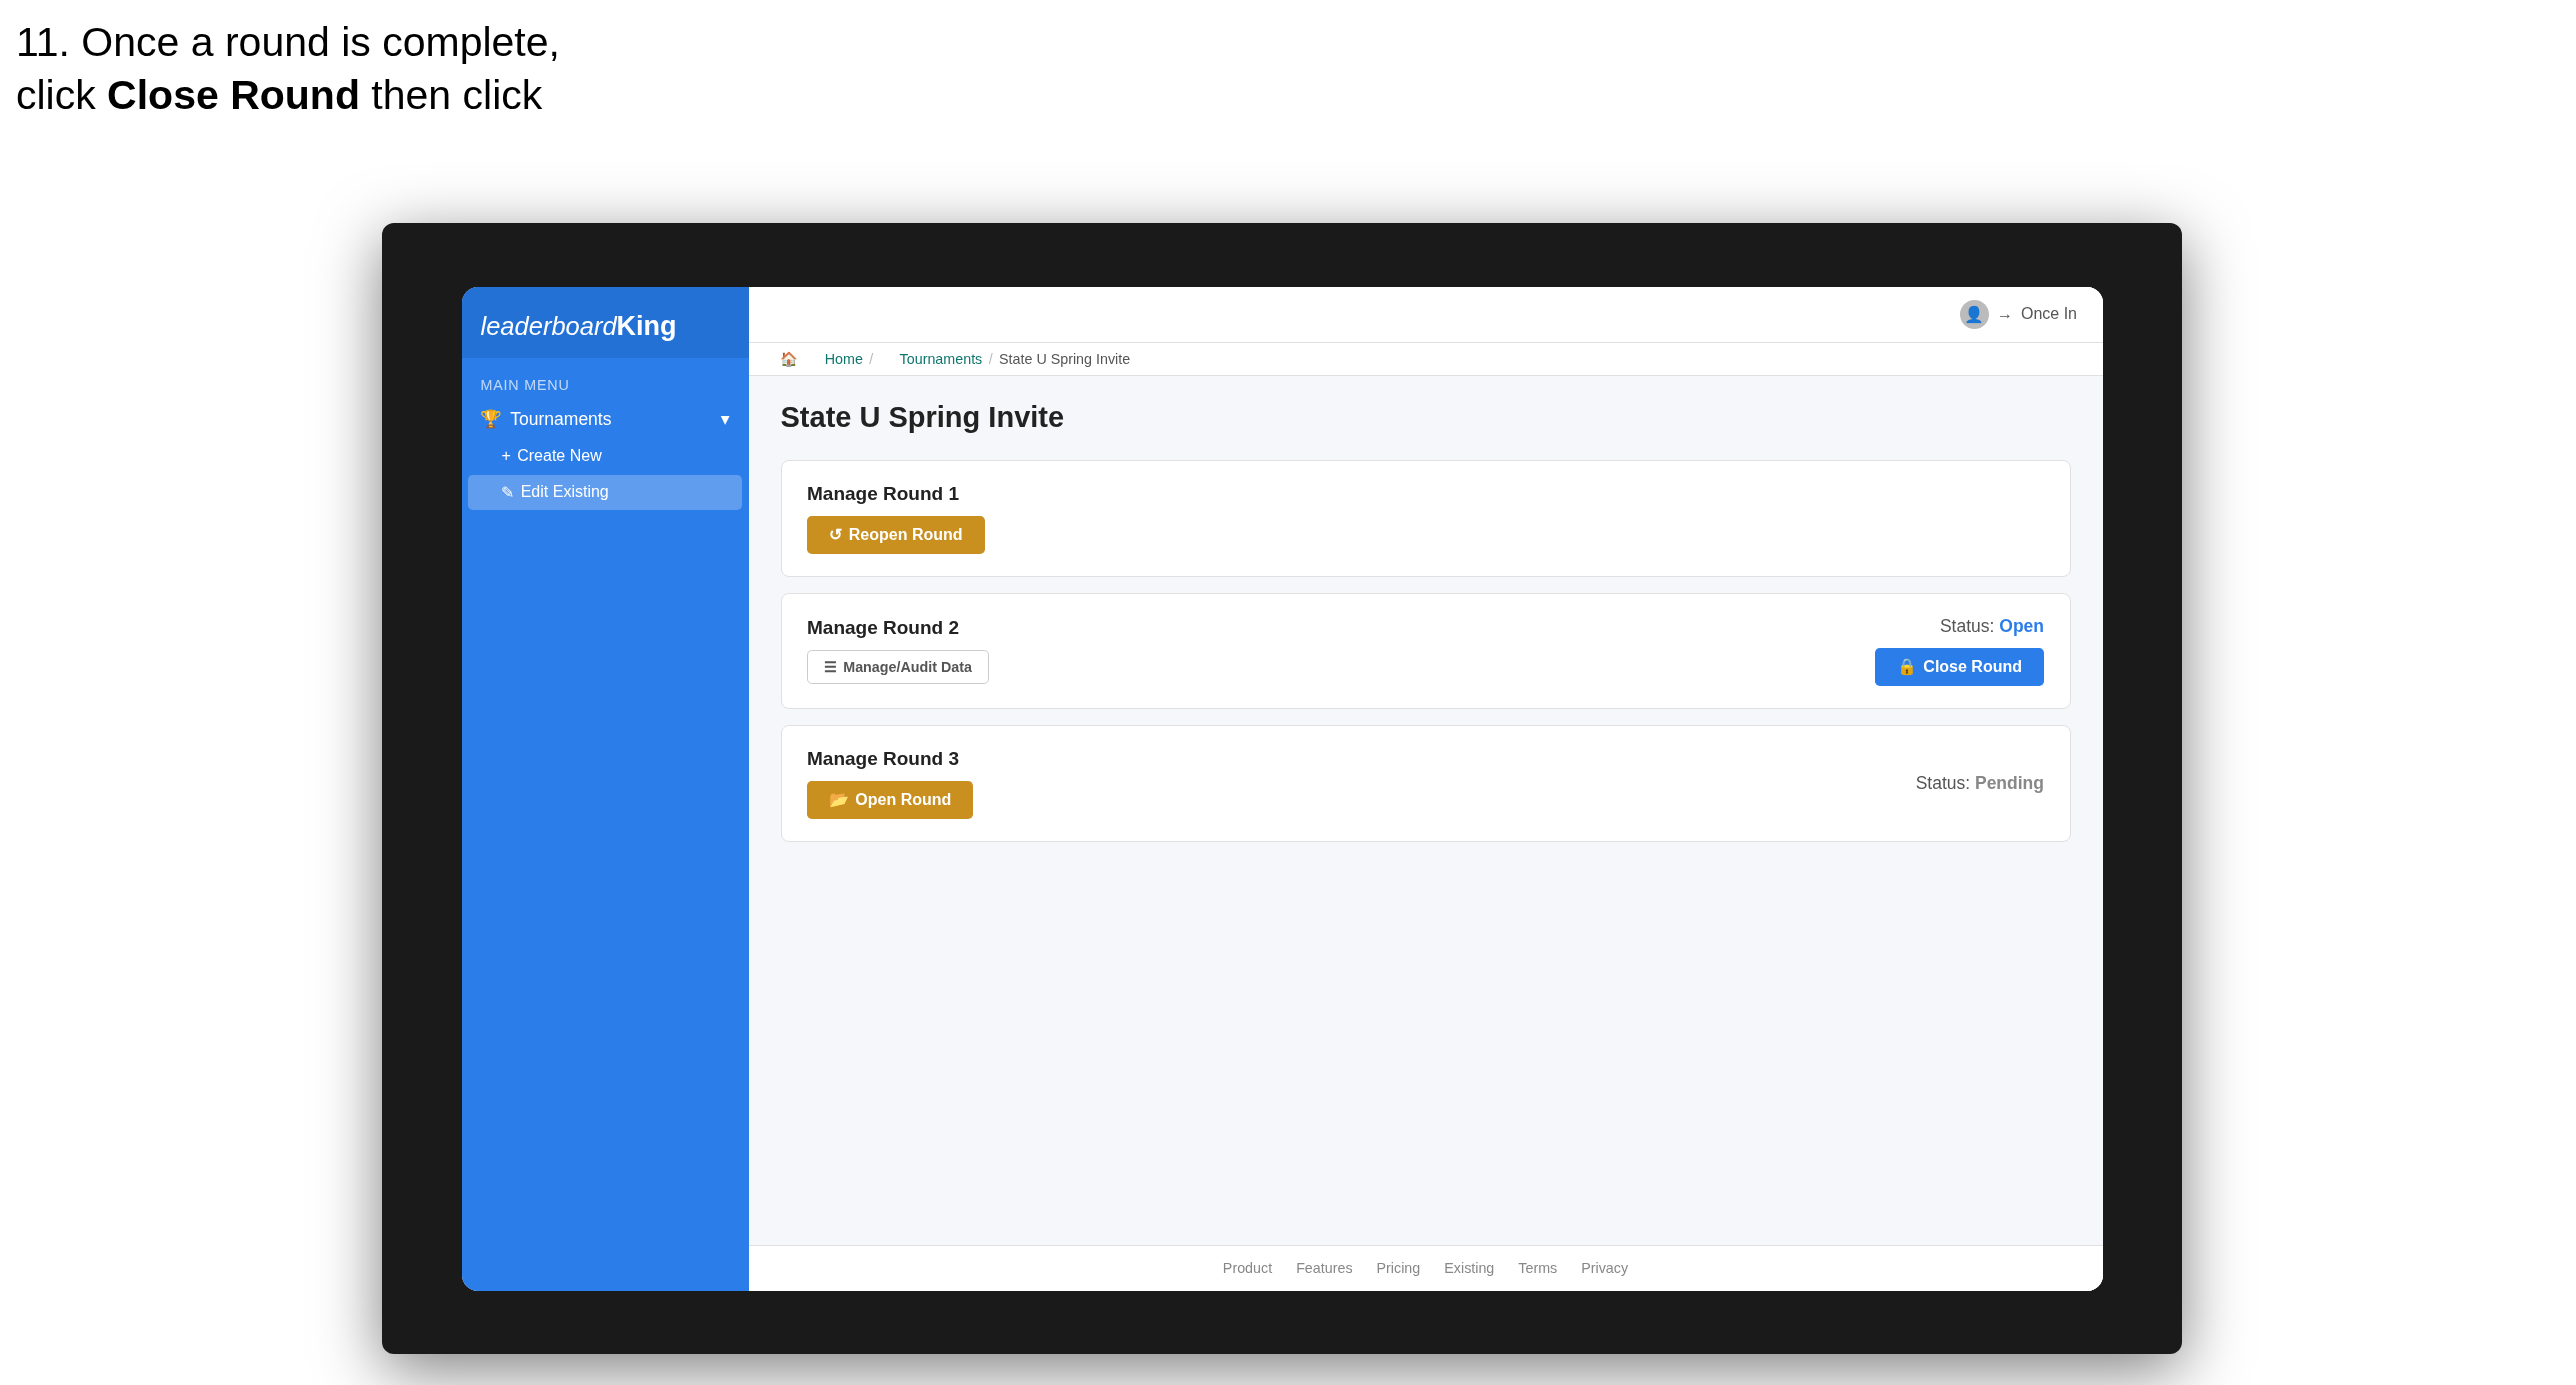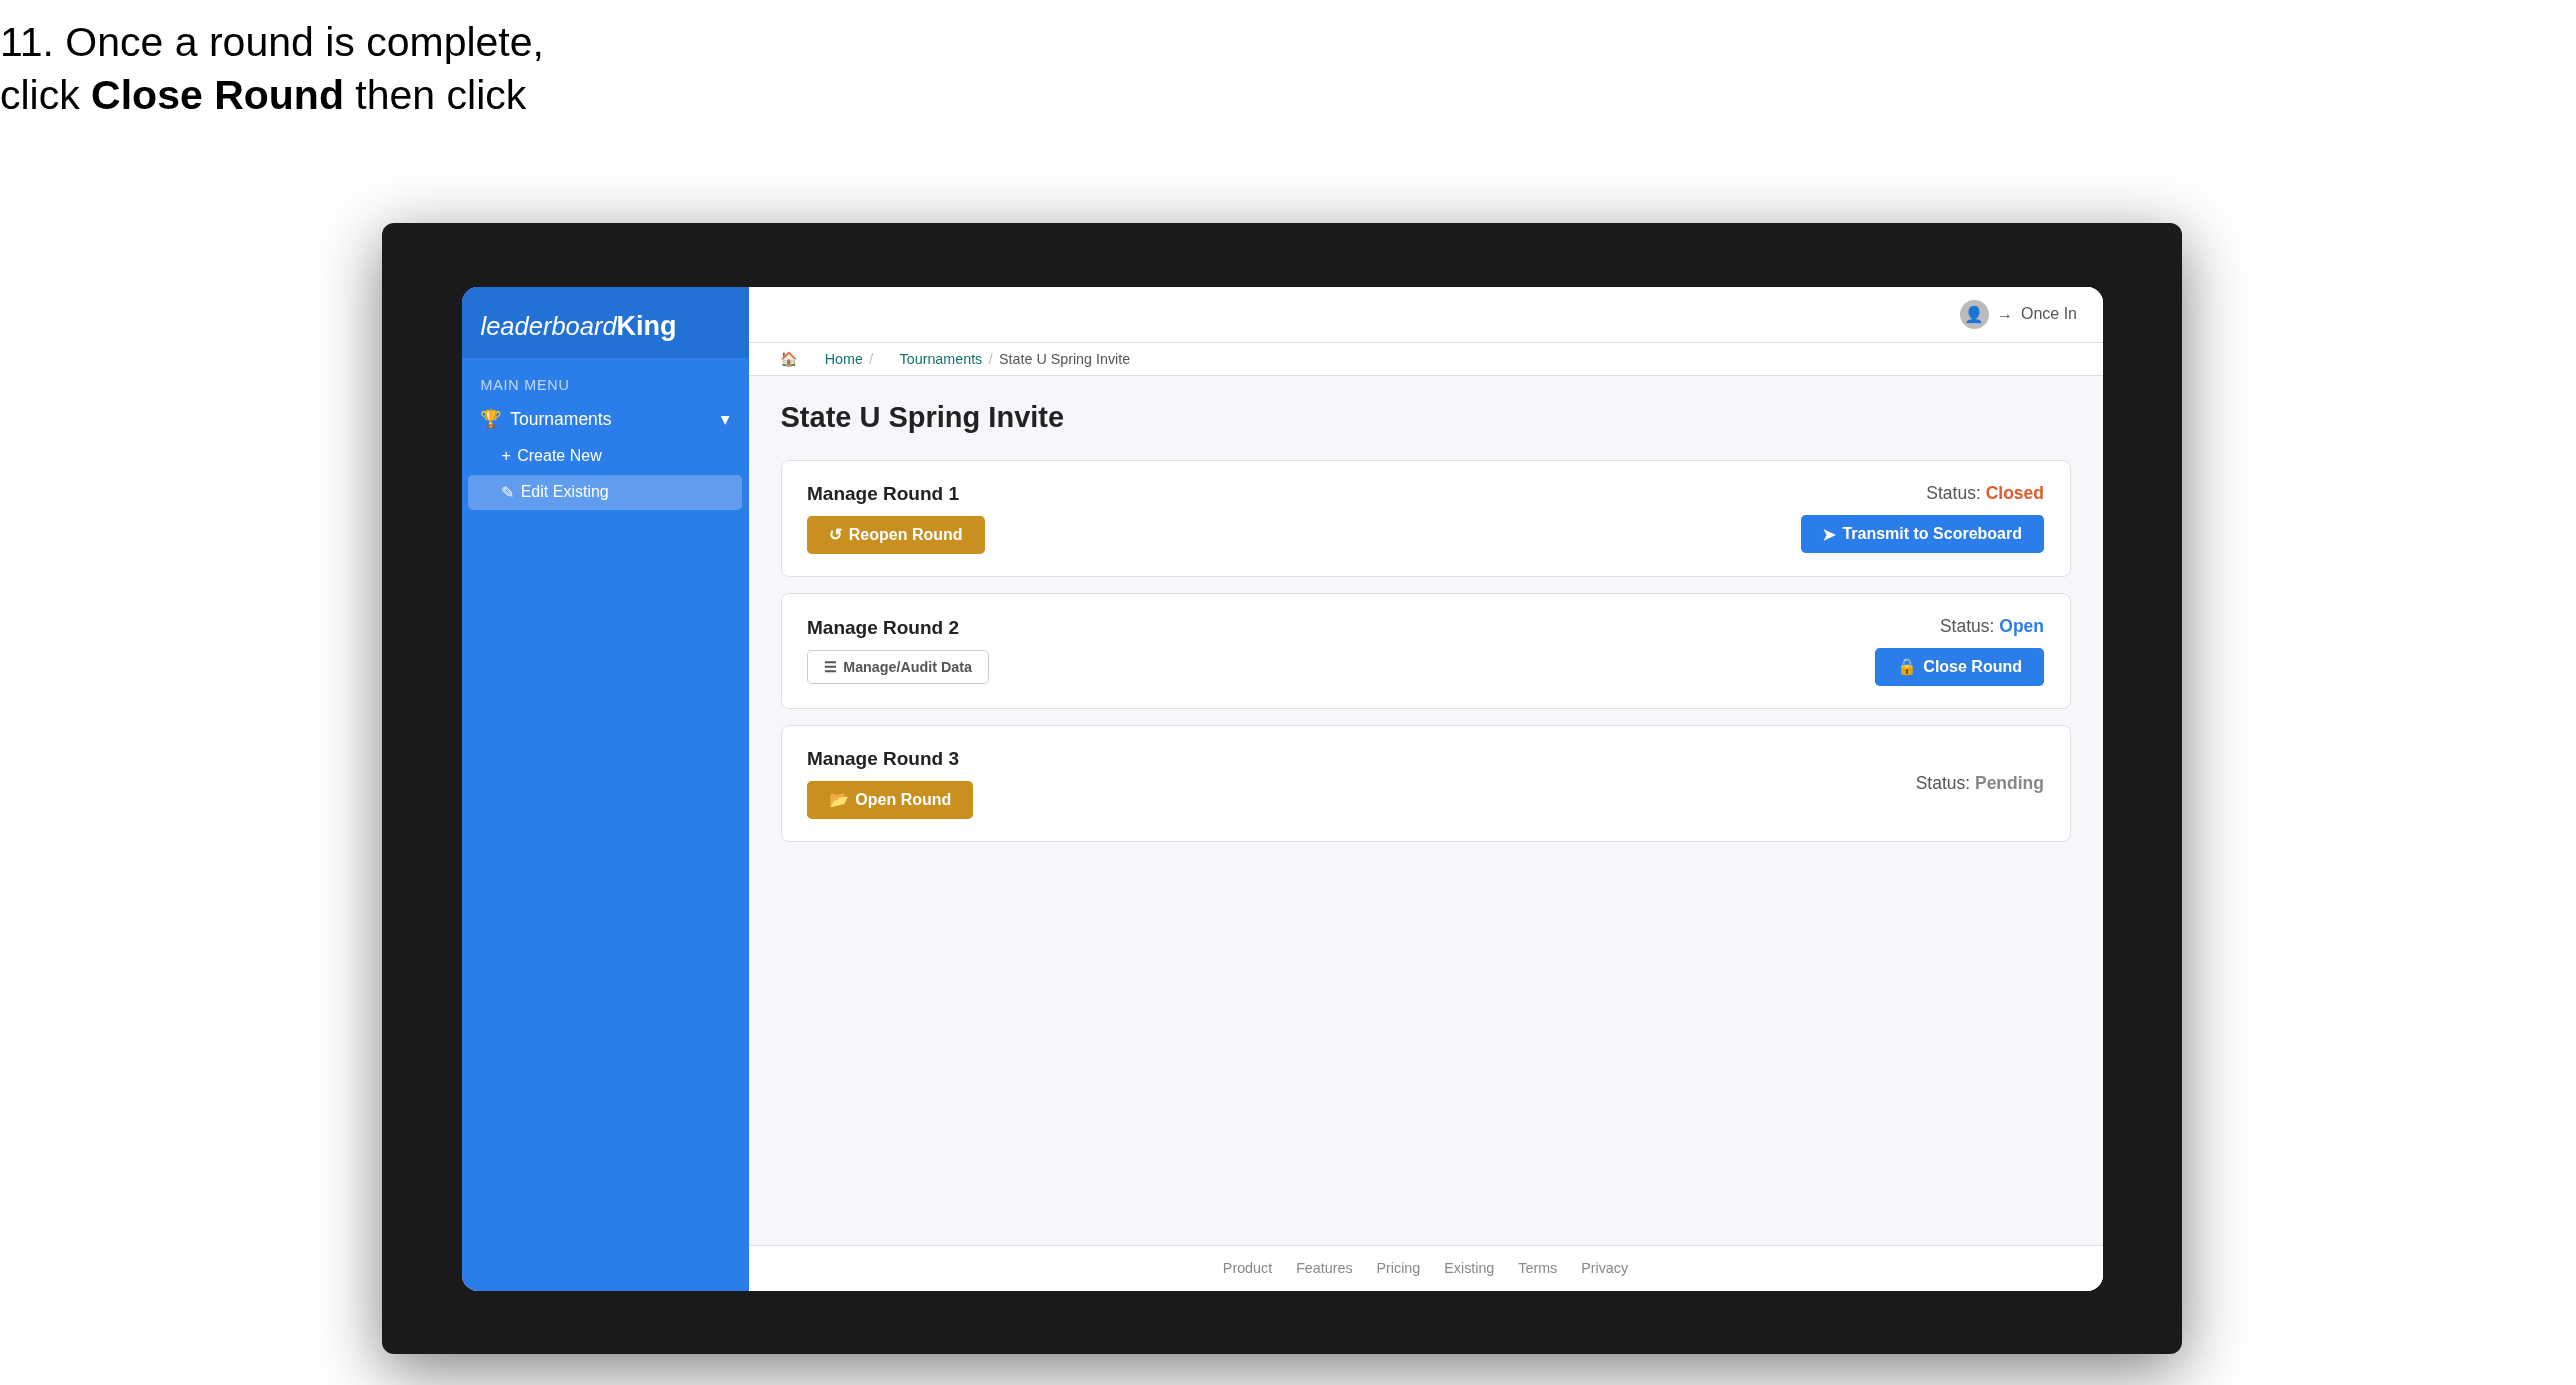--- a/index.html
+++ b/index.html
@@ -9,21 +9,21 @@
       width: 2576px;
       height: 1386px;
       position: relative;
       overflow: hidden;
     }
 
     
     .instruction-text {
       position: absolute;
       top: 16px;
-      left: 0;
+      left: 16px;
       font-size: 41px;
       line-height: 1.3;
       color: #000;
       max-width: 621px;
     }
     .instruction-text strong {
       font-weight: 700;
     }
 
     
@@ -363,29 +363,20 @@
           <div class="page-title">State U Spring Invite</div>
 
           <div class="round-card">
             <div class="round-left">
               <div class="round-title">Manage Round 1</div>
               <button class="btn btn-orange">
                 <span>↺</span>
                 <span>Reopen Round</span>
               </button>
             </div>
-            <div class="round-right">
-              <div class="status-text">
-                Status: <span class="status-closed">Closed</span>
-              </div>
-              <button class="btn btn-blue">
-                <span>➤</span>
-                <span>Transmit to Scoreboard</span>
-              </button>
-            </div>
           </div>
 
           <div class="round-card">
             <div class="round-left">
               <div class="round-title">Manage Round 2</div>
               <button class="btn btn-small" style="background:#fff;border:0.8px solid #ccc;color:#555;">
                 <span>☰</span>
                 <span>Manage/Audit Data</span>
               </button>
             </div>

